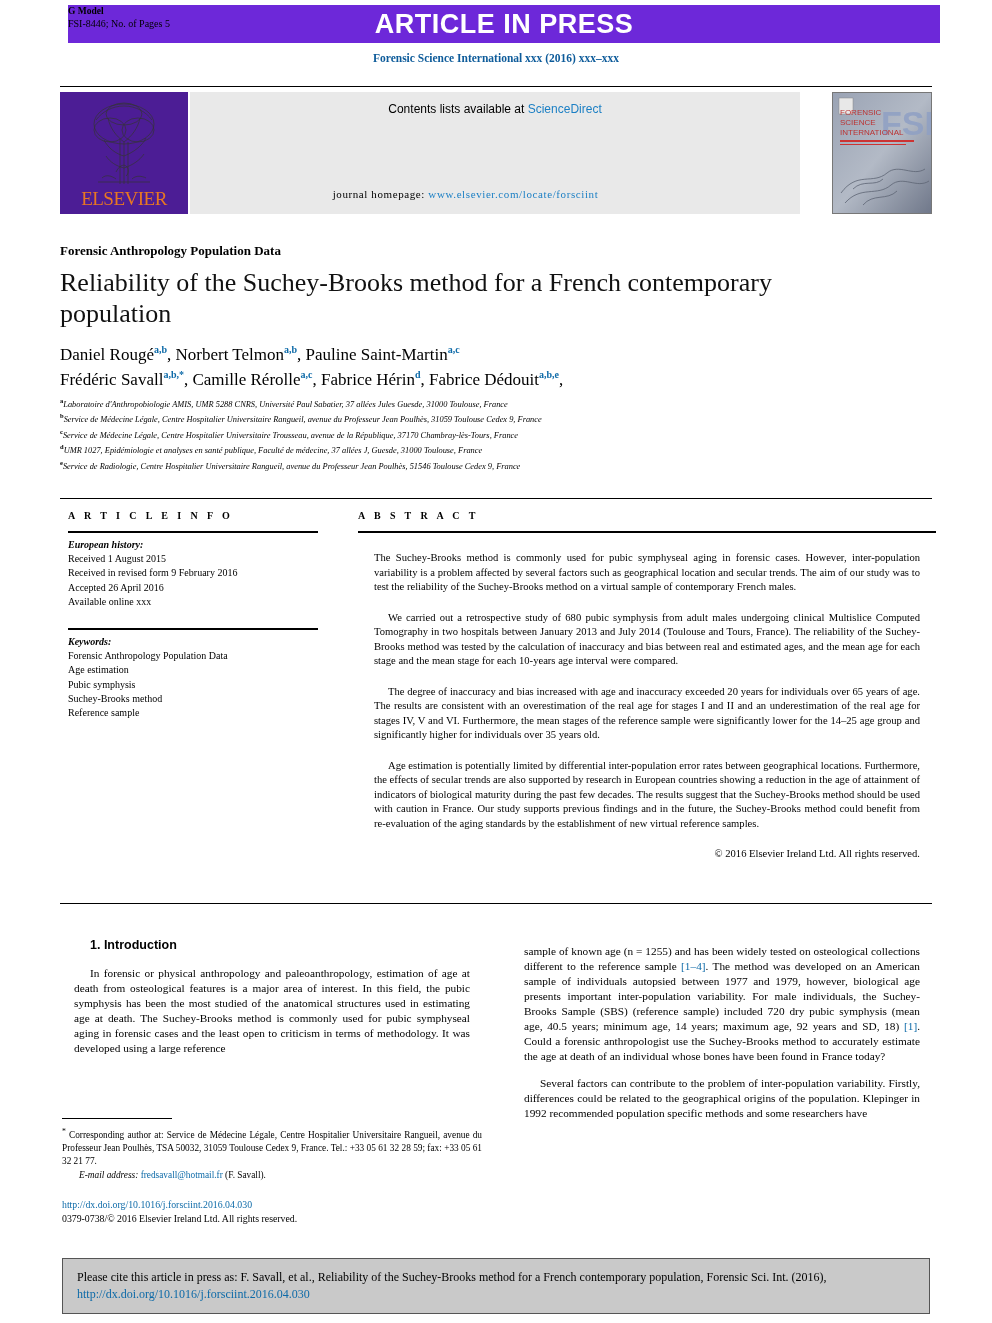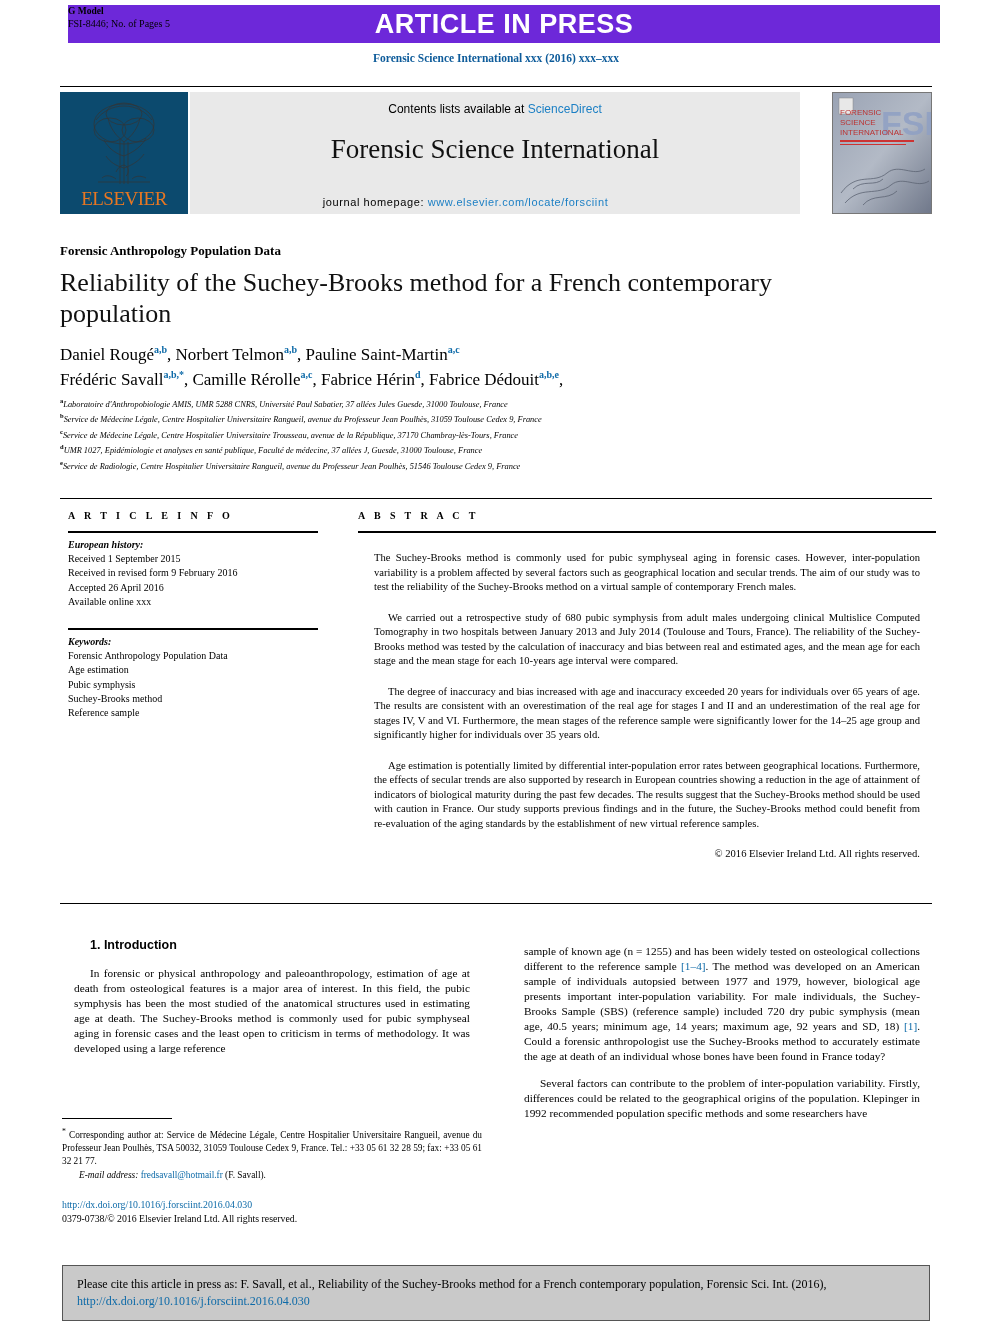--- a/index.html
+++ b/index.html
@@ -45,21 +45,21 @@
   
   .masthead-rule {
     position: absolute; left: 60px; top: 86px; width: 872px;
     border-top: 1.5px solid #000;
   }
   .masthead {
     position: absolute; left: 60px; top: 92px; width: 872px; height: 122px;
   }
   .elsevier-box {
     position: absolute; left: 0; top: 0; width: 128px; height: 122px;
-    background: #0c4a6e; overflow: hidden;
+    background: #4c1d95; overflow: hidden;
   }
   .elsevier-word {
     position: absolute; left: 0; bottom: 4px; width: 128px; text-align: center;
     font-family: "Liberation Serif", serif; font-size: 19px; letter-spacing: -0.5px;
     color: #E87722; font-weight: normal;
   }
   .center-grey {
     position: absolute; left: 130px; top: 0; width: 610px; height: 122px;
     background: #e9e9e9;
   }
@@ -67,21 +67,21 @@
     position: absolute; left: 0; top: 10px; width: 610px; text-align: center;
     font-size: 12px; font-family: Liberation Sans, sans-serif;
   }
   .contents-line .sd { color: #1b7fc4; }
   .journal-title-big {
     position: absolute; left: 0; top: 42px; width: 610px; text-align: center;
     font-family: "Liberation Serif", serif; font-size: 27px; color: #111;
   }
   .homepage-line {
     position: absolute; left: 0; top: 96px; width: 551px; text-align: center;
-    font-size: 11px; font-family: Liberation Sans, sans-serif; letter-spacing: 0.6px; margin-top: 8px;
+    font-size: 11px; font-family: Liberation Serif, serif; letter-spacing: 0.6px;
   }
   .homepage-line .url { color: #1b7fc4; }
   .cover-thumb {
     position: absolute; left: 772px; top: 0; width: 100px; height: 122px;
     border: 1px solid #777; background: linear-gradient(160deg,#8b95a8 0%,#aab2c0 45%,#6e7686 100%);
     overflow: hidden;
   }
 
   
   .section-kicker {
@@ -166,21 +166,21 @@
   .doi-block {
     position: absolute; left: 62px; top: 1198px; width: 420px;
     font-family: "Liberation Serif", serif; font-size: 9.8px; line-height: 1.45;
   }
 
   
   .cite-box {
     position: absolute; left: 62px; top: 1258px; width: 868px; height: 56px;
     background: #c9c9c9; border: 1px solid #555;
     padding: 10px 14px;
-    font-family: "Liberation Serif", serif; font-size: 12px; line-height: 1.45; margin-top: 7px;
+    font-family: "Liberation Serif", serif; font-size: 12px; line-height: 1.45;
   }
 
   
   .tree-svg { position: absolute; left: 16px; top: 4px; }
 </style>
 </head>
 <body>
 
 <div class="page">
 
@@ -214,21 +214,20 @@
           <path d="M44 44 L44 88 M52 46 L52 88"></path>
         </g>
       </svg>
       <div class="elsevier-word">ELSEVIER</div>
     </div>
 
     <div class="center-grey">
       <div class="contents-line">
         <span>Contents lists available at </span><span class="sd">ScienceDirect</span>
       </div>
-      <div class="journal-title-big">Forensic Science International</div>
       <div class="homepage-line">
         <span>journal homepage: </span><span class="url">www.elsevier.com/locate/forsciint</span>
       </div>
     </div>
 
     <div class="cover-thumb">
       <svg width="98" height="120" viewBox="0 0 98 120">
         <defs>
           <linearGradient id="cg" x1="0" y1="0" x2="1" y2="1">
             <stop offset="0%" stop-color="#9aa3b4"></stop>
@@ -270,21 +269,21 @@
       <div><sup>e</sup><span>Service de Radiologie, Centre Hospitalier Universitaire Rangueil, avenue du Professeur Jean Poulhès, 51546 Toulouse Cedex 9, France</span></div>
     </div>
 
   <div class="rule-thin" style="left:60px; top:498px; width:872px;"></div>
 
   <div class="info-head">A R T I C L E  I N F O</div>
   <div class="rule-thick" style="left:68px; top:531px; width:250px;"></div>
 
   <div class="info-block" style="top:538px;">
     <div class="lbl">European history:</div>
-    <div>Received 1 September 2015</div>
+    <div>Received 1 August 2015</div>
     <div>Received in revised form 9 February 2016</div>
     <div>Accepted 26 April 2016</div>
     <div>Available online xxx</div>
   </div>
 
   <div class="rule-thick" style="left:68px; top:628px; width:250px;"></div>
   <div class="info-block" style="top:635px;">
     <div class="lbl">Keywords:</div>
     <div>Forensic Anthropology Population Data</div>
     <div>Age estimation</div>

